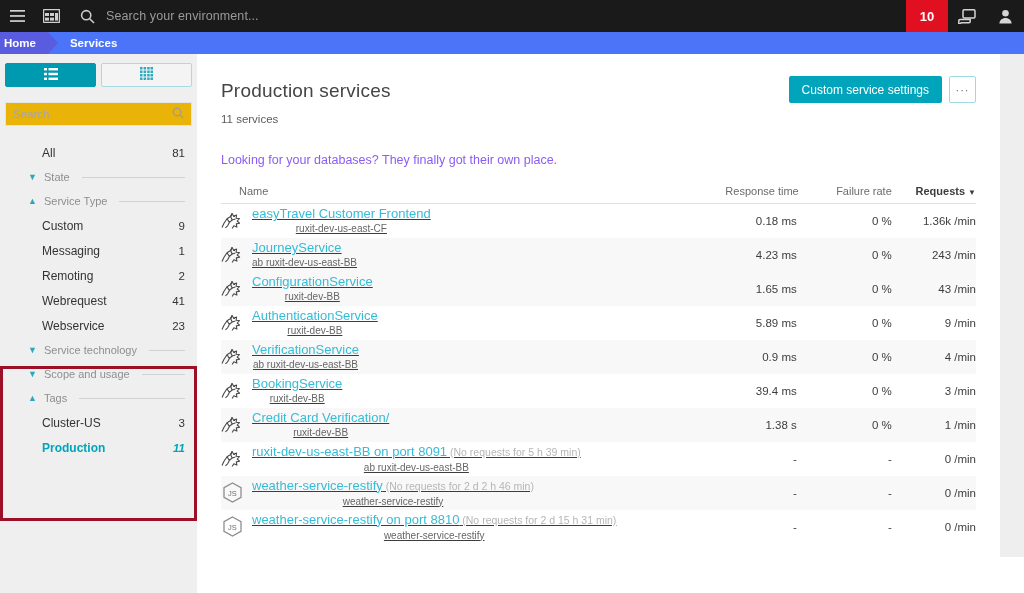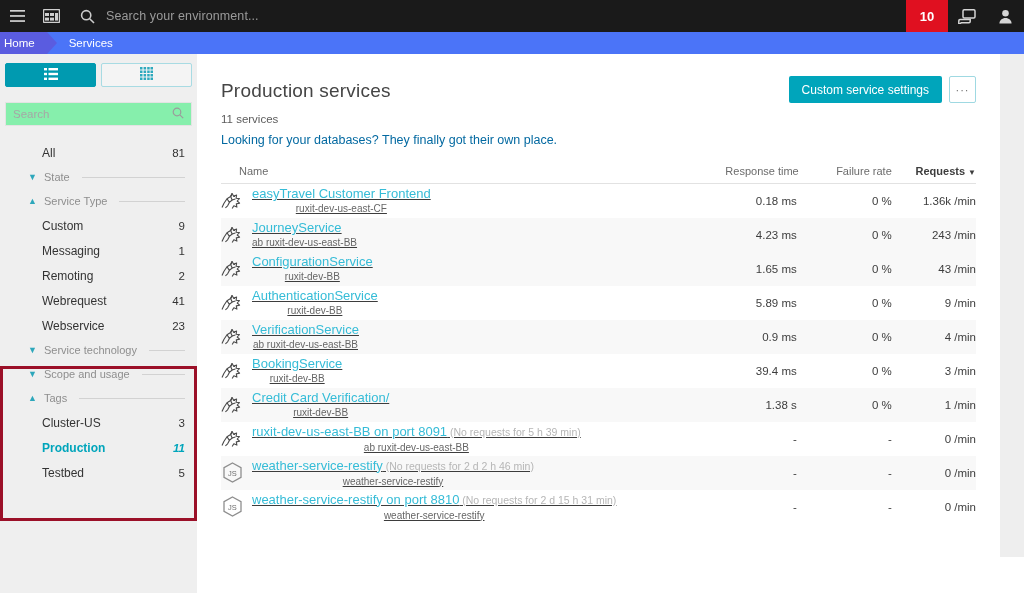--- a/index.html
+++ b/index.html
@@ -35,21 +35,21 @@
     font-size:13px; font-weight:600;
   }
   .tb-right-icon {
     width:38px; height:32px; display:flex; align-items:center; justify-content:center;
     color:#d5d5d5;
   }
 
   
   .breadcrumb {
     position:absolute; left:0; top:32px; width:1024px; height:22px;
-    background:#4b74f8; display:flex; align-items:center;
+    background:#4b74f8; display:flex; align-items:center;font-weight:bold;
   }
   .bc-home {
     position:relative; height:22px; background:#5a5ce0; color:#ffffff;
     display:flex; align-items:center; padding:0 12px 0 4px;
     font-size:11.5px;
   }
   .bc-home::after{
     content:""; position:absolute; right:-10px; top:0;
     border-top:11px solid transparent; border-bottom:11px solid transparent;
     border-left:10px solid #5a5ce0;
@@ -63,21 +63,21 @@
   }
   .viewtoggle { display:flex; gap:5px; padding:9px 5px 0 5px; }
   .vt-btn {
     height:24px; flex:1; display:flex; align-items:center; justify-content:center;
     border-radius:2px; cursor:pointer;
   }
   .vt-btn.active { background:#009ab0; border:1px solid #009ab0; }
   .vt-btn.inactive { background:#f4f4f4; border:1px solid #a8dbe3; }
 
   .search-box {
-    margin:15px 5px 0 5px; height:24px; background:#86efac;
+    margin:15px 5px 0 5px; height:24px; background:#eab308;
     display:flex; align-items:center; padding:0 7px;
     border:1px solid #e3e3e3;
   }
   .search-box input {
     border:0; outline:none; flex:1; font-size:11.5px; color:#555;
     font-family:"Liberation Sans", sans-serif; background:transparent;
   }
   .search-box input::placeholder{ color:#a6a6a6; }
 
   .facet-list { margin-top:14px;padding-left:20px; }
@@ -104,21 +104,21 @@
   }
 
   
   .main {
     position:absolute; left:197px; top:54px; width:803px; height:539px;
     background:#ffffff; padding:0 24px;
   }
   .main-header { position:relative; padding-top:26px; }
   .page-title { font-size:19px; color:#454545; font-weight:400; letter-spacing:.2px; }
   .sub-count { font-size:11.5px; color:#5c5c5c; margin-top:11px; }
-  .info-link { font-size:12.5px; color:#0369a1; margin-top:8px; display:block; text-decoration:none; }
+  .info-link { font-size:12.5px; color:#8b5cf6; margin-top:28px; display:block; text-decoration:none; }
 
   .hdr-actions { position:absolute; right:0; top:22px; display:flex; align-items:flex-start; gap:7px; }
   .btn-primary {
     background:#00a5bb; color:#ffffff; font-size:12px; height:27px;
     padding:0 13px; border:0; border-radius:2px; cursor:pointer;
     font-family:"Liberation Sans", sans-serif;
   }
   .btn-ellipsis {
     width:27px; height:27px; background:#ffffff; border:1px solid #9fd9e2;
     border-radius:2px; color:#6f6f6f; font-size:11px; cursor:pointer;
@@ -306,24 +306,20 @@
           <span class="grule"></span>
         </div>
         <div class="facet-row">
           <span class="label">Cluster-US</span>
           <span class="count">3</span>
         </div>
         <div class="facet-row selected">
           <span class="label">Production</span>
           <span class="count">11</span>
         </div>
-        <div class="facet-row">
-          <span class="label">Testbed</span>
-          <span class="count">5</span>
-        </div>
       </div>
 </div>
 <div class="tags-highlight"></div>
 
 <div class="main">
   <div class="main-header">
     <div class="page-title">Production services</div>
     <div class="sub-count">11 services</div>
     <a class="info-link" href="#">Looking for your databases? They finally got their own place.</a>
     <div class="hdr-actions">

